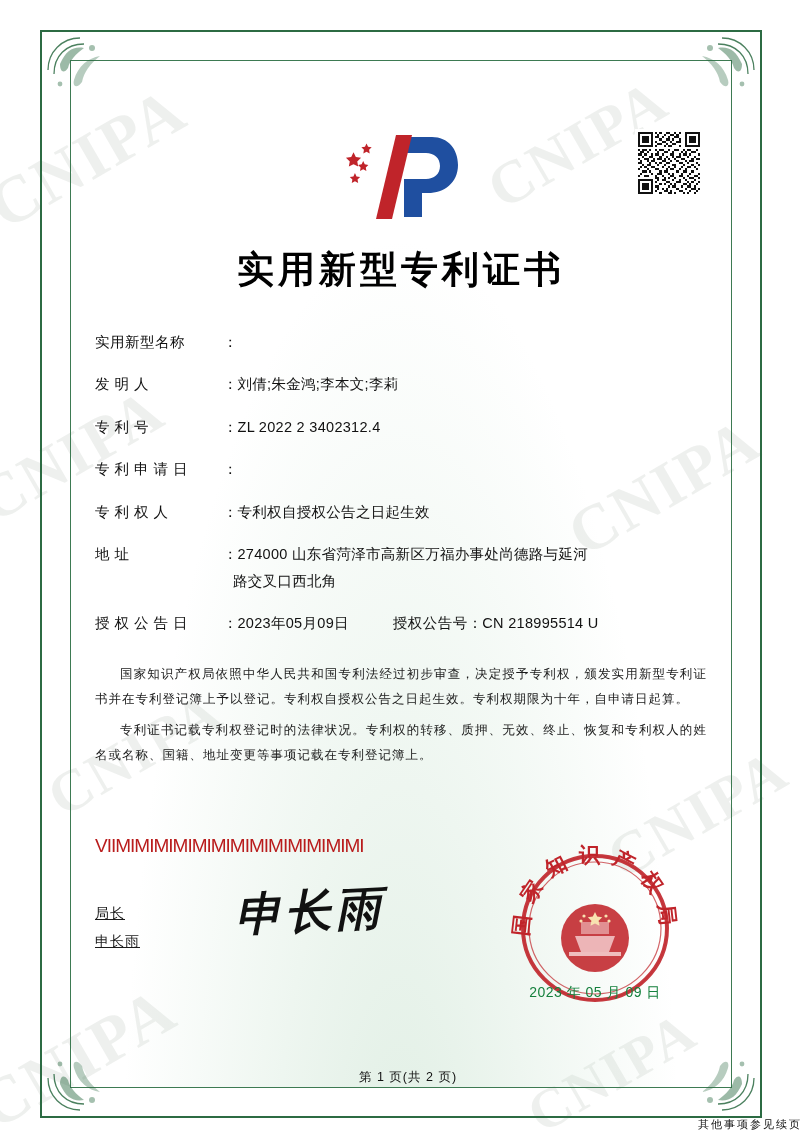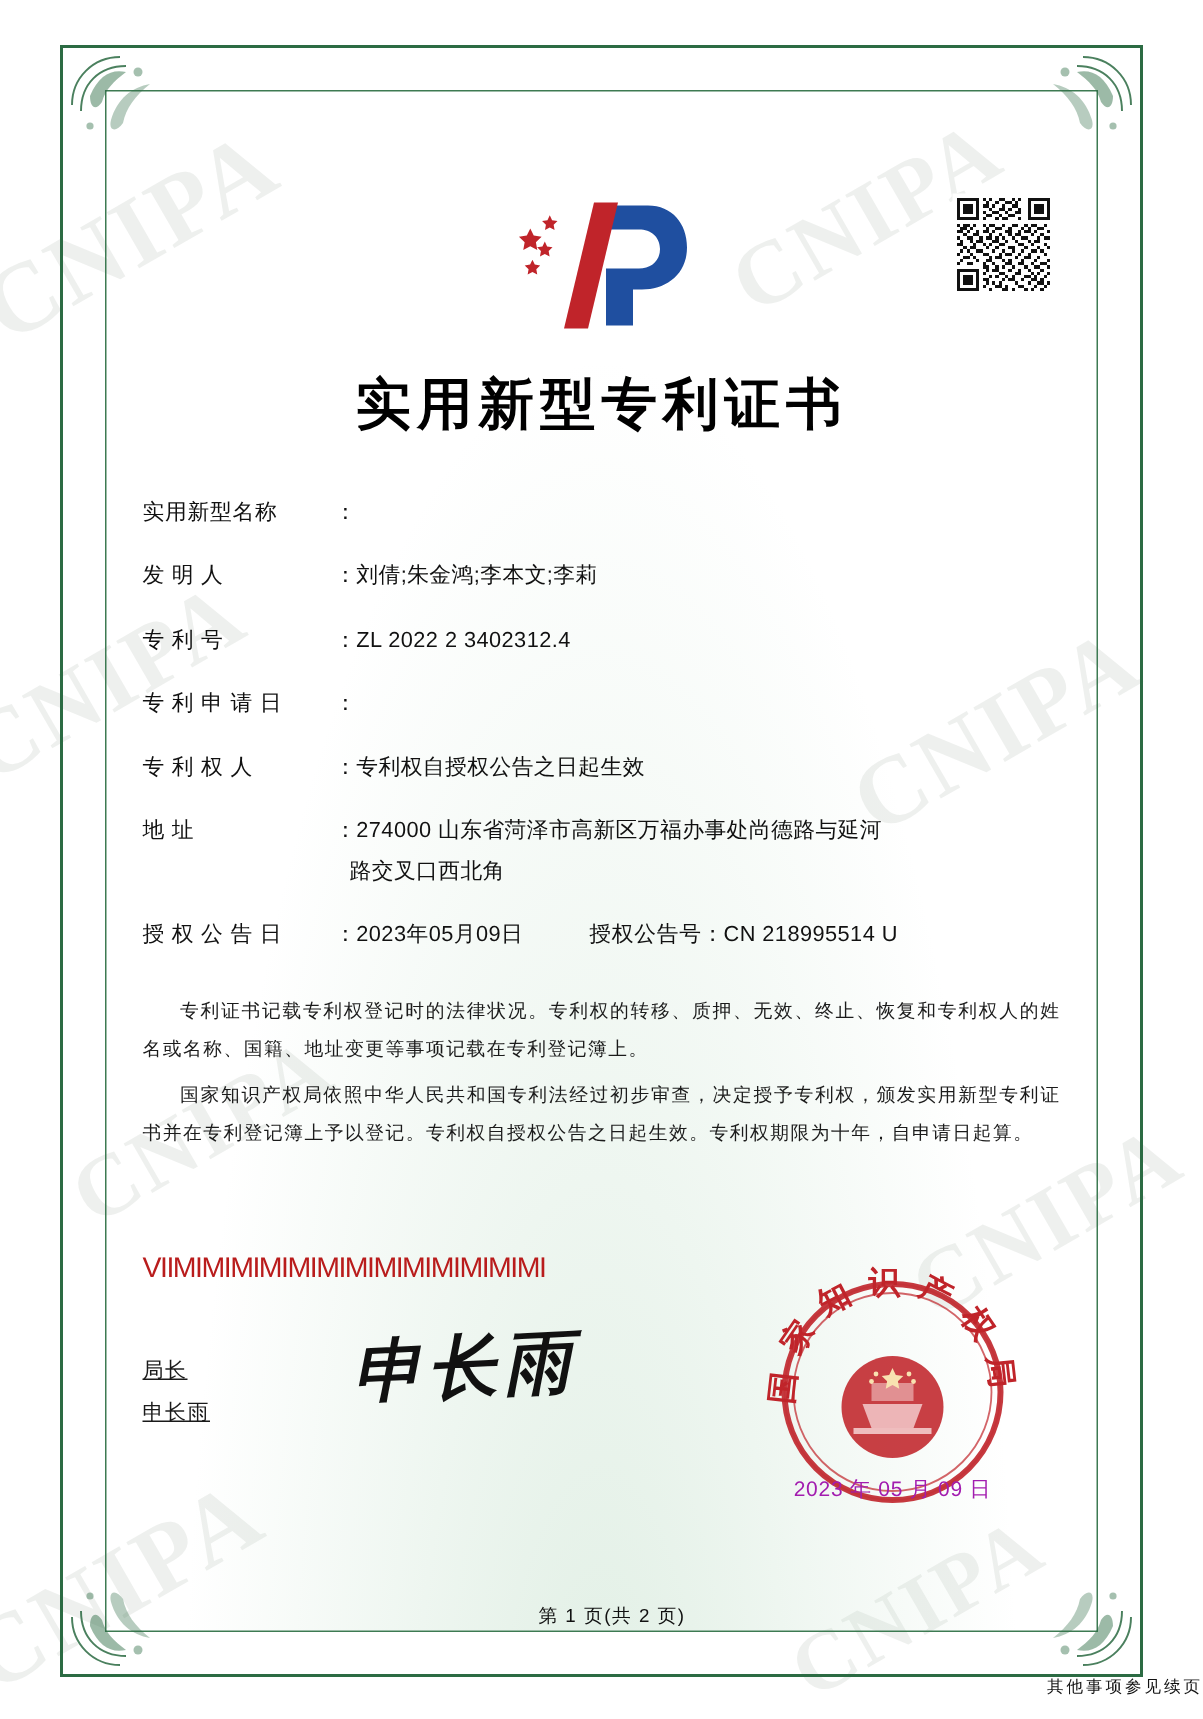--- a/index.html
+++ b/index.html
@@ -194,21 +194,21 @@
     width: 180px;
     height: 180px;
     z-index: 3;
   }
   .seal svg { width: 100%; height: 100%; display: block; }
   .seal-date {
     position: absolute;
     left: 50%;
     transform: translateX(-50%);
     bottom: 16px;
-    color: #a21caf;
+    color: #15803d;
     font-size: 14px;
     letter-spacing: 0.5px;
     white-space: nowrap;
     font-family: "Liberation Sans", sans-serif;
   }
 
   .page-foot {
     position: absolute;
     left: 14px; right: 0;
     bottom: 60px;
@@ -563,22 +563,22 @@
       <div class="sep">：</div>
       <div class="val">2023年05月09日</div>
       <div class="lbl2">授权公告号</div>
       <div class="sep">：</div>
       <div class="val">CN 218995514 U</div>
     </div>
 
   </div>
 
   <div class="para">
+    <p>国家知识产权局依照中华人民共和国专利法经过初步审查，决定授予专利权，颁发实用新型专利证书并在专利登记簿上予以登记。专利权自授权公告之日起生效。专利权期限为十年，自申请日起算。</p>
     <p>专利证书记载专利权登记时的法律状况。专利权的转移、质押、无效、终止、恢复和专利权人的姓名或名称、国籍、地址变更等事项记载在专利登记簿上。</p>
-    <p>国家知识产权局依照中华人民共和国专利法经过初步审查，决定授予专利权，颁发实用新型专利证书并在专利登记簿上予以登记。专利权自授权公告之日起生效。专利权期限为十年，自申请日起算。</p>
   </div>
 
   <div class="barcode">VIIMIMIMIMIMIMIMIMIMIMIMIMIMI</div>
 
   <div class="sign-block">
     <div class="sign-label">局长</div>
     <div class="sign-label">申长雨</div>
     <div class="signature">申长雨</div>
   </div>
 

